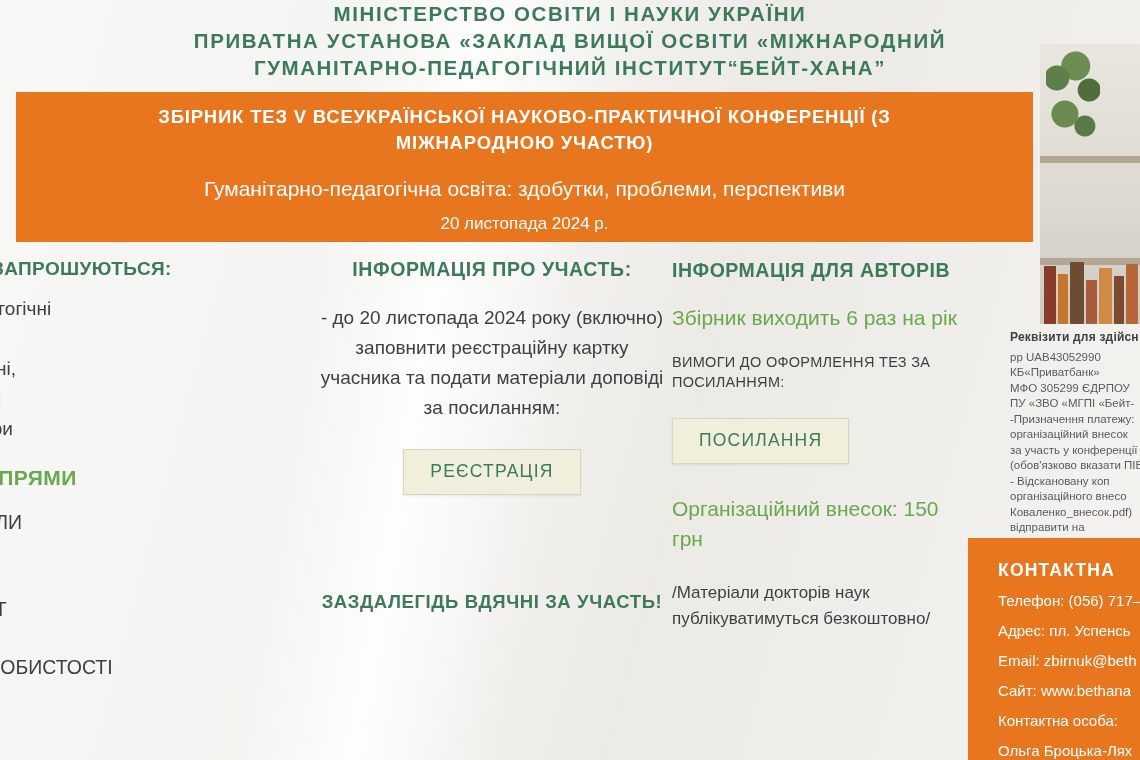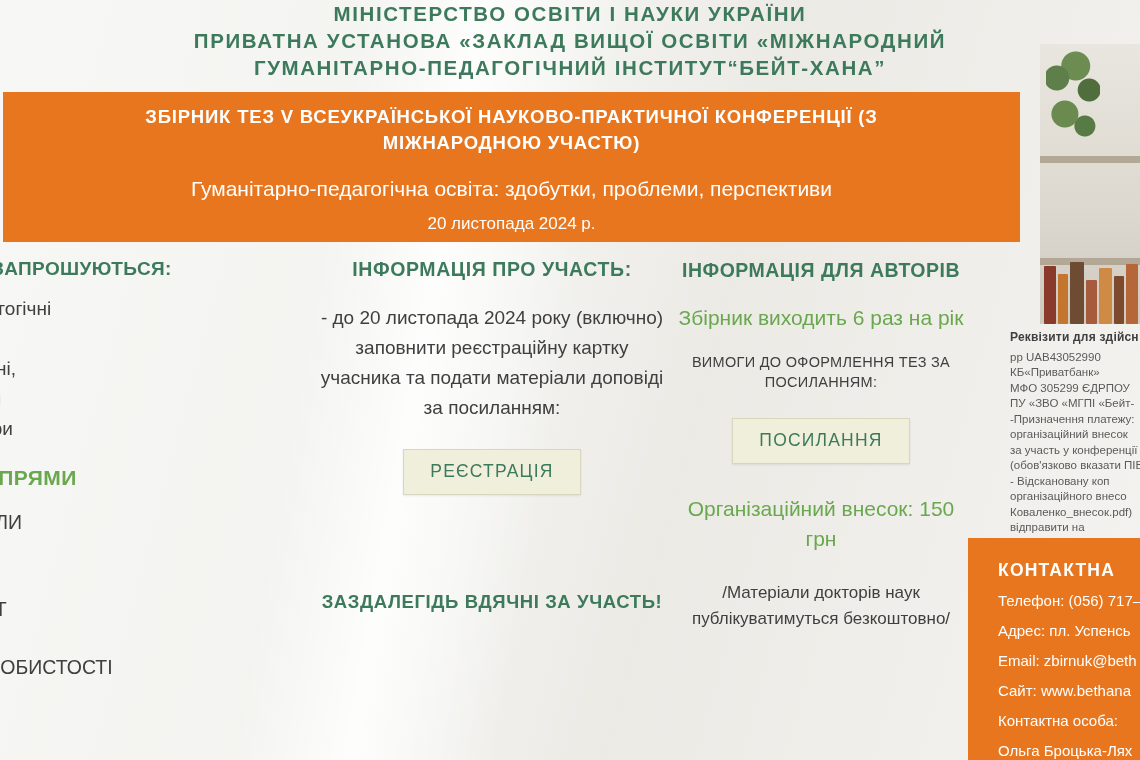--- a/index.html
+++ b/index.html
@@ -48,21 +48,21 @@
     line-height: 27px;
     text-transform: uppercase;
   }
   .header .line.l1 { font-size: 20.5px; }
   .header .line.l2 { font-size: 20.5px; }
   .header .line.l3 { font-size: 20.5px; }
 
   
   .band {
     position: absolute;
-    left: 3px;
+    left: 16px;
     top: 92px;
     width: 1017px;
     height: 150px;
     background: #e8761e;
     color: #ffffff;
     text-align: center;
     box-sizing: border-box;
     padding: 12px 70px 0 70px;
   }
   .band .conf-title {
@@ -209,21 +209,20 @@
     font-weight: bold;
     font-size: 18.5px;
     letter-spacing: 0.6px;
     text-transform: uppercase;
   }
 
   .col-right {
     left: 672px;
     top: 256px;
     width: 298px;
-    text-align: center;
   }
   .col-right .title {
     color: #3d7a5c;
     font-weight: bold;
     font-size: 19.5px;
     letter-spacing: 0.5px;
     line-height: 28px;
     text-transform: uppercase;
   }
   .col-right .sub-green {

